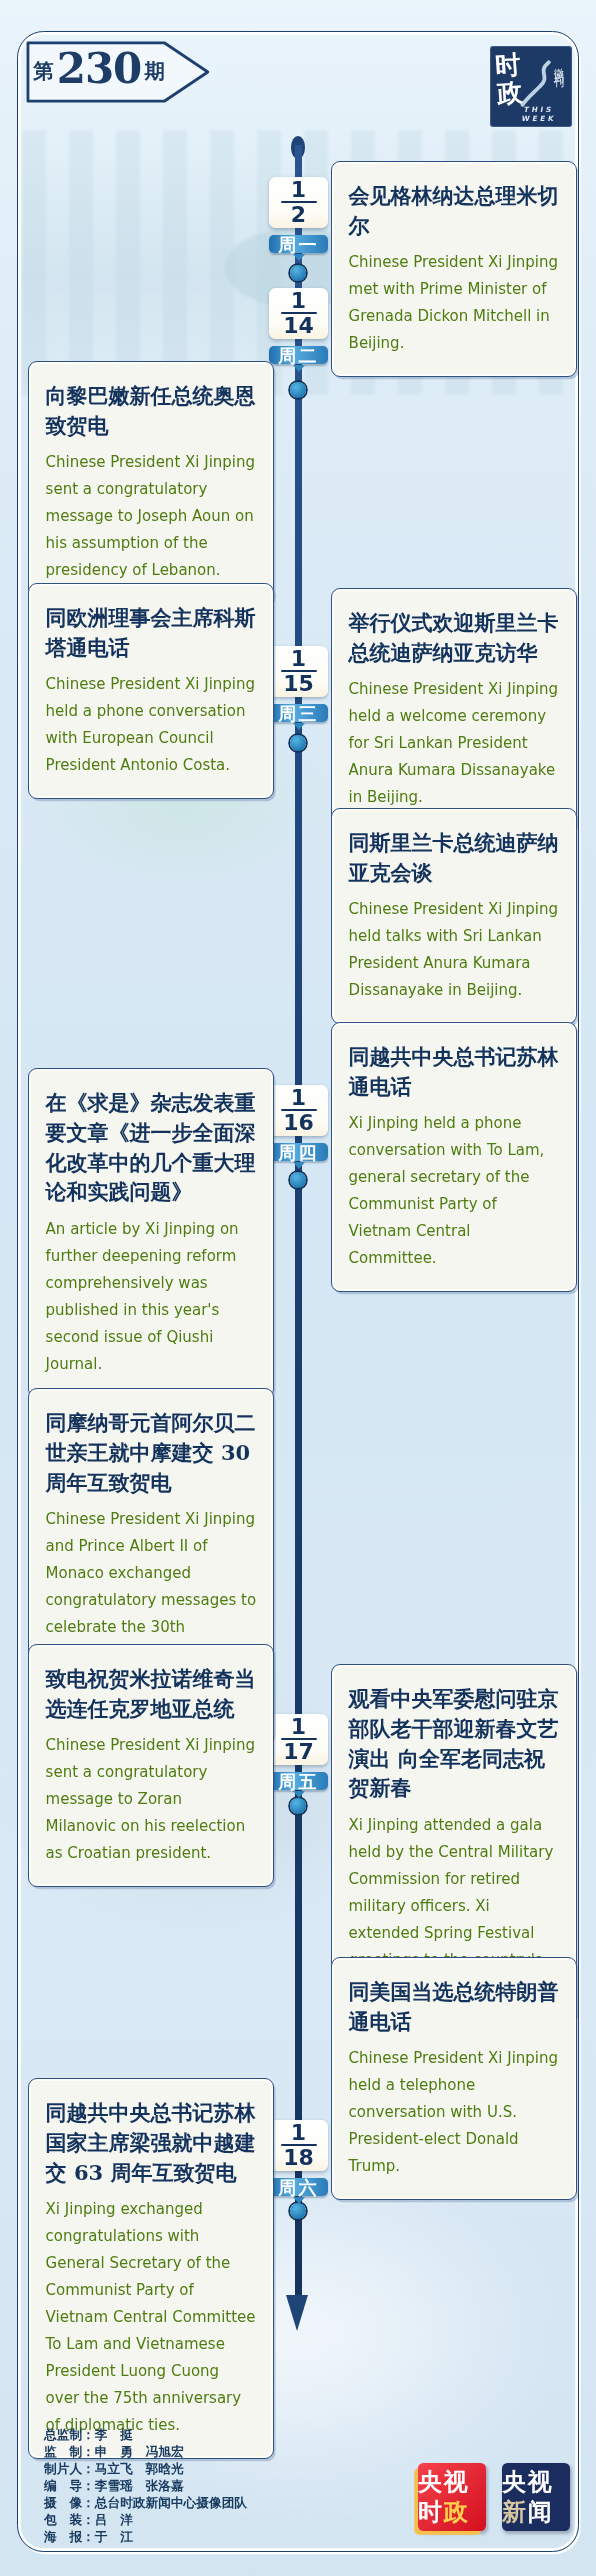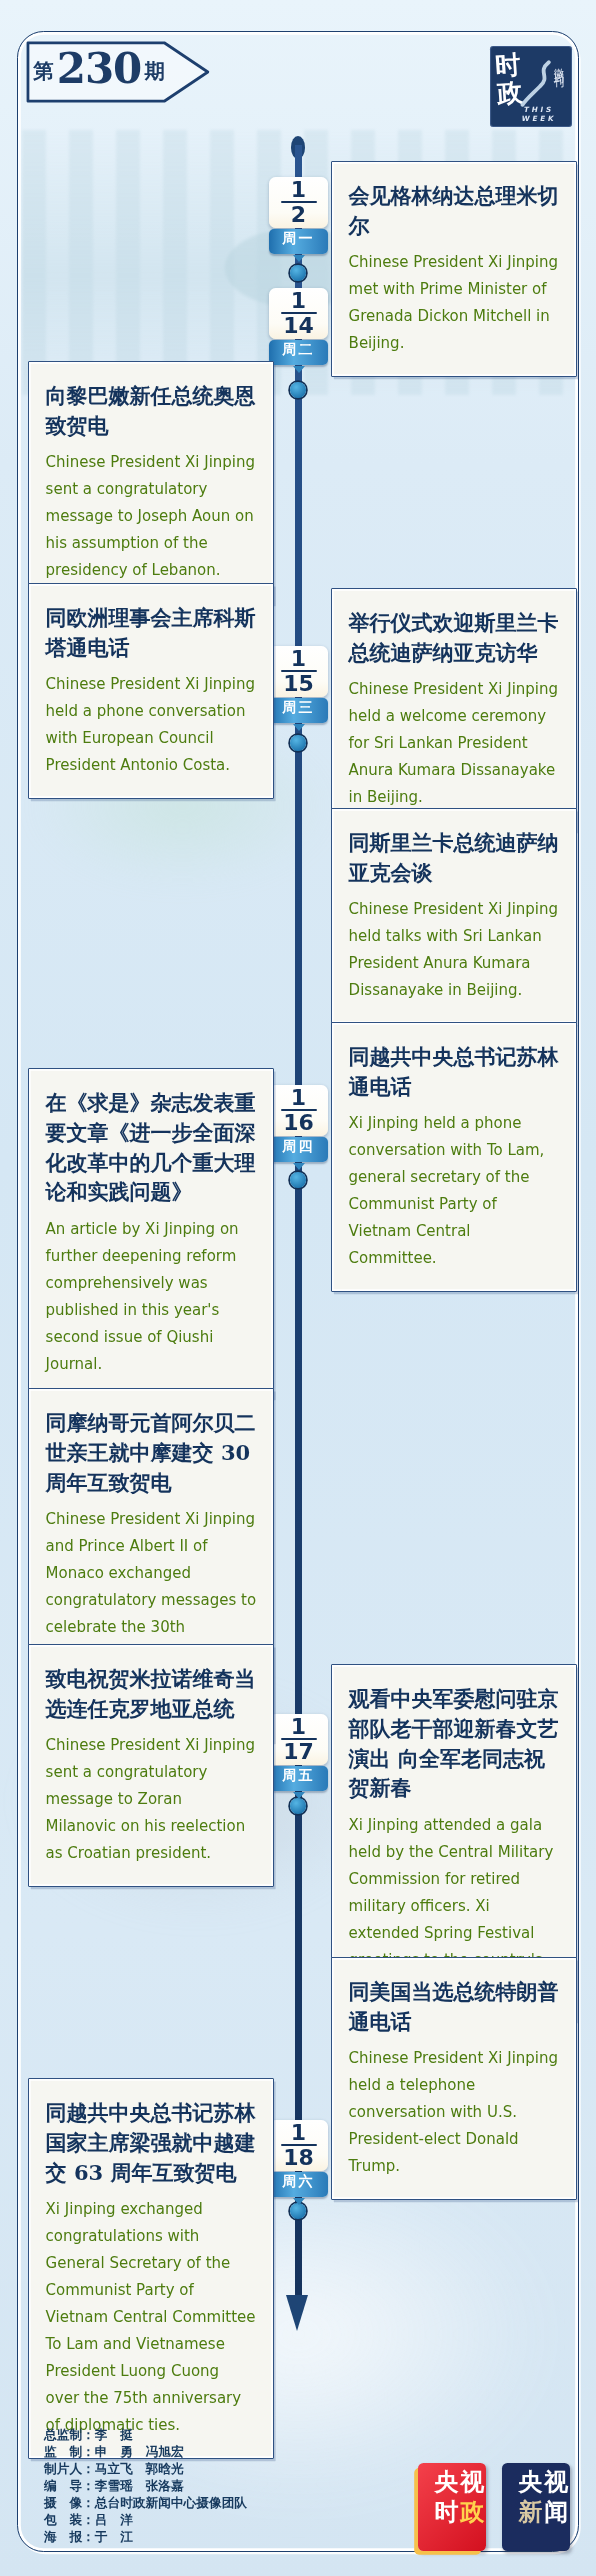--- a/index.html
+++ b/index.html
@@ -79,49 +79,49 @@
   .date-box{
     width:59px;height:51px;border-radius:6.6px;
     background:linear-gradient(180deg,#ffffff 0%,#fdfcf6 70%,#faf3e2 100%);
     box-shadow:0 1.7px 3.3px rgba(20,48,84,.28);
     color:#14335c;font-weight:700;padding-top:1.1px;box-sizing:border-box;
   }
   .date-box .m{font-size:22px;line-height:23px;}
   .date-box .bar{width:36px;height:2.2px;background:#14335c;margin:0 auto;border-radius:1.1px;}
   .date-box .d{font-size:22px;line-height:24px;}
   .day-tag{
-    margin-top:1px;width:59px;height:25px;line-height:19px;border-radius:5px;
+    margin-top:7px;width:59px;height:18px;line-height:19px;border-radius:5px;
     background:linear-gradient(90deg,#1f6fae 0%,#55ace0 42%,#2a7ab8 100%);
-    color:#ffffff;font-size:14px;font-weight:700;letter-spacing:2.2px;
+    color:#ffffff;font-size:18px;font-weight:700;letter-spacing:2.2px;
     box-shadow:0 1.1px 1.7px rgba(20,48,84,.3);
   }
   .tag-arrow{width:0;height:0;margin:1.1px auto 0 auto;
     border-left:6px solid transparent;border-right:6px solid transparent;border-top:7.2px solid #2f85bd;}
 
   
   .card{
     position:absolute;width:246px;box-sizing:border-box;
-    background:#f6f6f1;border:1.1px solid #2f5182;border-radius:1px;
+    background:#f6f6f1;border:1.1px solid #2f5182;border-radius:9px;
     box-shadow:2.2px 2.8px 0 -0.6px rgba(47,81,130,.25), inset 0 0 0 1.7px #ffffff;
     padding:19px 16.6px;
   }
   .card.side-l{left:21px;margin-left:7px;}
   .card.side-r{left:331px;}
   .card .zh{
     font-family:"DejaVu Serif","Liberation Serif",serif;
     font-size:21px;line-height:1.42;font-weight:700;color:#14335c;margin-bottom:8.8px;
   }
   .card .en{font-size:15px;line-height:1.8;color:#4d7c0f;}
 
   
   .credits{position:absolute;left:44px;top:2426px;color:#173a5e;font-size:12.7px;line-height:17px;font-weight:600;}
   .credits div{white-space:pre;}
 
   
-  .flogo{position:absolute;width:68px;height:88px;border-radius:5.5px;color:#fff;text-align:right;
+  .flogo{position:absolute;width:68px;height:68px;border-radius:5.5px;color:#fff;text-align:left;
     font-family:"DejaVu Serif","Liberation Serif",serif;font-weight:700;}
   .flogo .r1,.flogo .r2{font-size:24px;line-height:30px;letter-spacing:1.7px;}
   .flogo-red{left:418px;top:2463px;background:linear-gradient(135deg,#f4414b 0%,#d3101f 100%);
     box-shadow:-4.4px 4.4px 0 -0.6px #f6c04a, 1.7px 2.2px 3.3px rgba(40,40,60,.3);padding-top:4.4px;box-sizing:border-box;}
   .flogo-navy{left:502px;top:2463px;background:#1b2c5e;box-shadow:1.7px 2.2px 3.3px rgba(40,40,60,.3);
     padding-top:4.4px;box-sizing:border-box;}
   .accent-gold{color:#ffd34d;}
   .accent-tan{color:#d9c9a3;}
 </style>
 </head>

